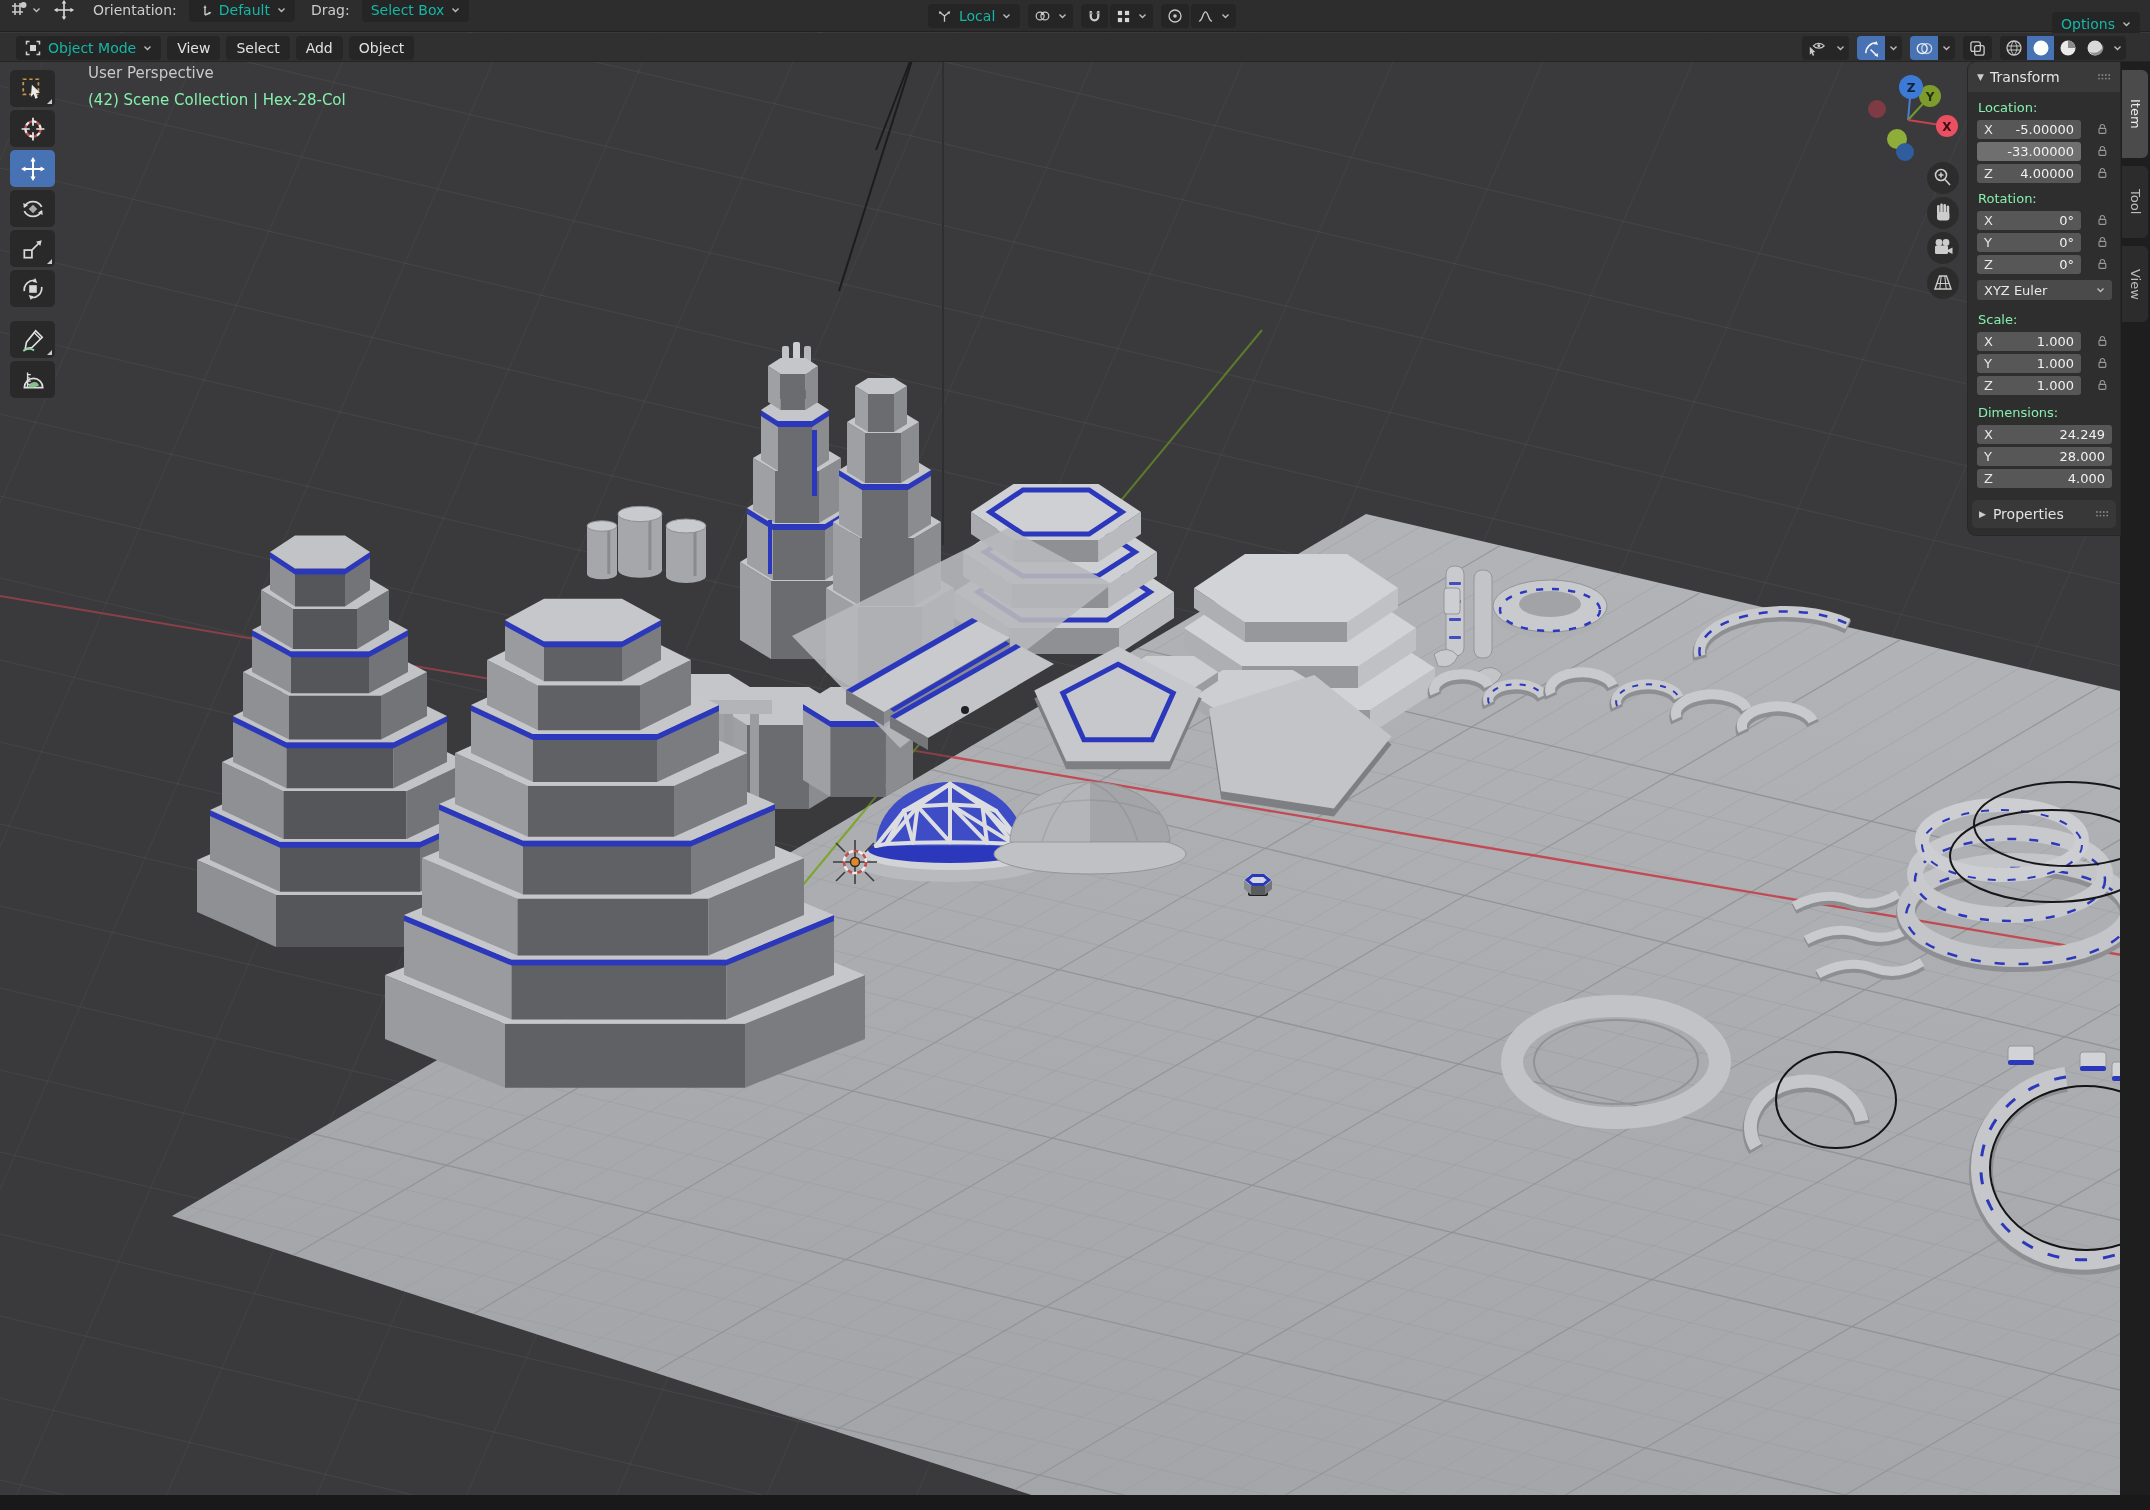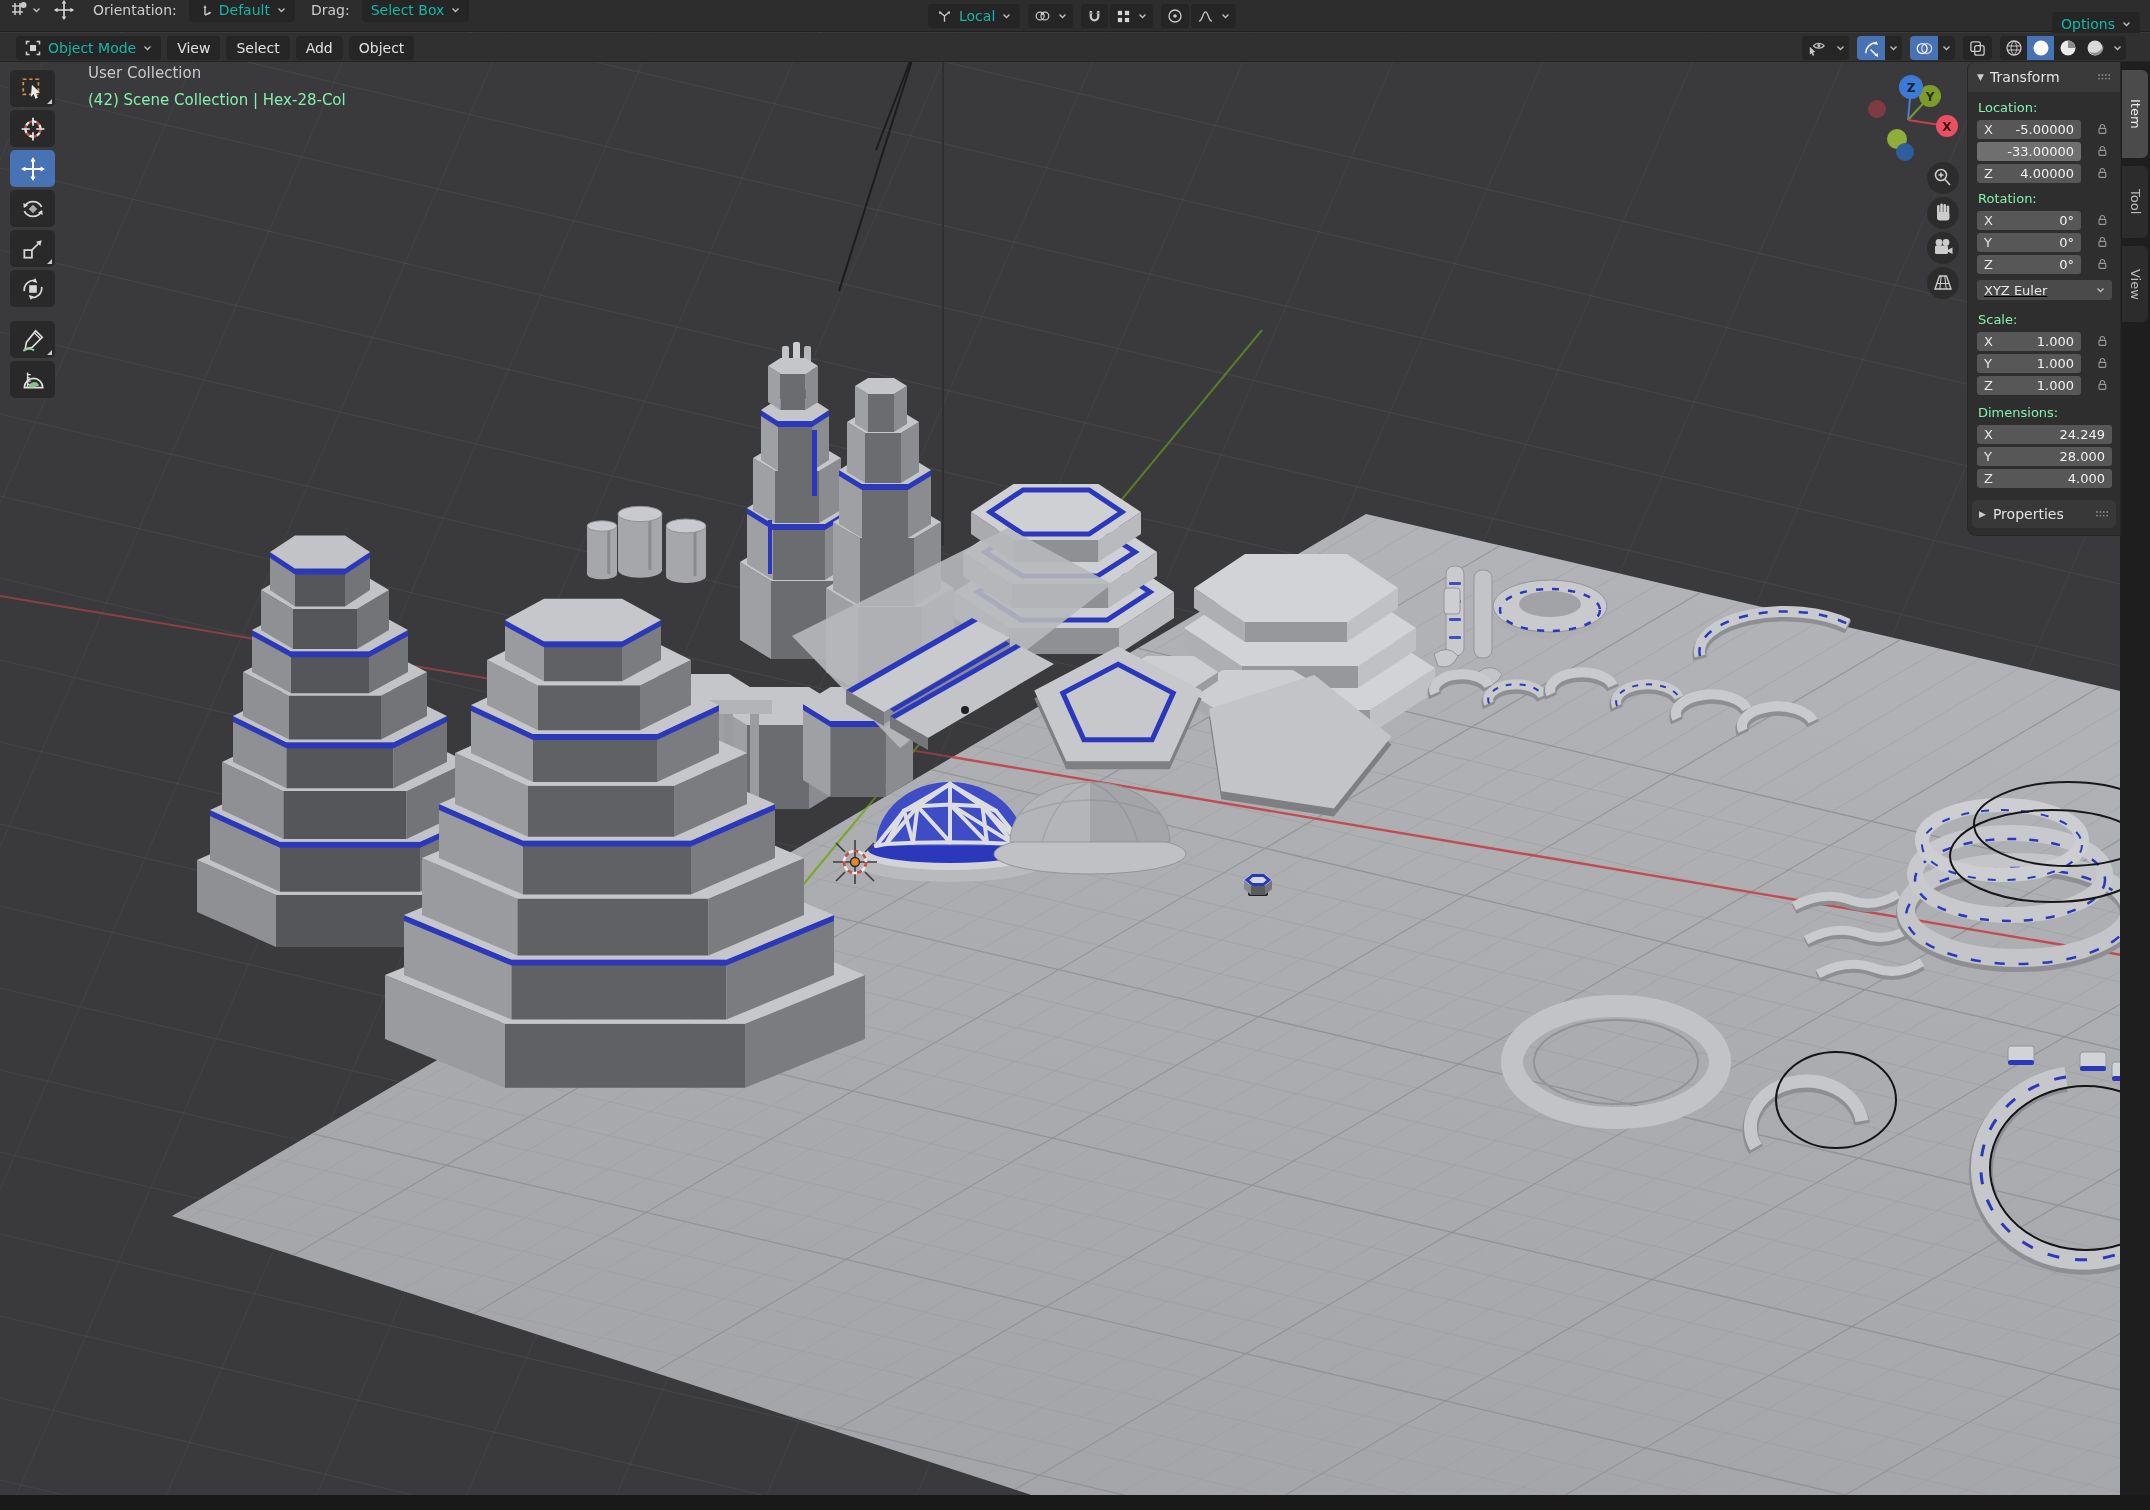--- a/index.html
+++ b/index.html
@@ -45,21 +45,21 @@
   .phead{height:30px;background:#3a3a3a;border-radius:8px 0 0 0;display:flex;align-items:center;gap:6px;padding:0 9px;color:#e4e4e4;font-size:14px;}
   .phead .tri{font-size:9px;color:#cdcdcd;}
   .phead .sp{flex:1}
   .plabel{font-size:13px;color:#86efac;margin:8px 0 5px 10px;}
   .frow{display:flex;align-items:center;height:19px;margin:0 0 3px 9px;}
   .field{width:104px;height:19px;background:#575757;border-radius:3px;display:flex;align-items:center;justify-content:space-between;padding:0 7px;font-size:13px;color:#f1f1f1;}
   .field.wide{width:135px;}
   .field.editing{background:#6f6f6f;justify-content:flex-end;}
   .field .ax{color:#e6e6e6;}
   .lock{margin-left:15px;display:flex;}
-  .ddrow{margin:6px 13px 0 9px;text-decoration:underline;}
+  .ddrow{margin:6px 13px 0 9px;}
   .dd{width:135px;height:20px;background:#4a4a4a;border-radius:3px;display:flex;align-items:center;justify-content:space-between;padding:0 7px;font-size:13px;color:#e8e8e8;}
   .propbar{margin:12px 4px 0;height:28px;background:#383838;border-radius:5px;display:flex;align-items:center;gap:7px;padding:0 7px;color:#e2e2e2;font-size:14px;}
   .propbar .tri{font-size:9px;color:#cdcdcd;}
   .propbar .sp{flex:1}
 
   
   .rstrip{position:absolute;left:2120px;top:62px;width:30px;bottom:0;background:#1e1e1e;z-index:16;}
   .tabs{position:absolute;left:2122px;top:70px;display:flex;flex-direction:column;gap:8px;z-index:17;}
   .vtab{width:26px;border-radius:0 6px 6px 0;background:#2c2c2c;color:#bdbdbd;font-size:13px;writing-mode:vertical-rl;display:flex;align-items:center;justify-content:center;padding:10px 0;}
   .vtab.active{background:#4b4b4b;color:#ececec;}
@@ -602,21 +602,21 @@
         <rect x="2008" y="1046" width="26" height="18" rx="3" fill="#d2d3d6" stroke="#94959a" stroke-width="1"></rect>
         <rect x="2008" y="1060" width="26" height="5" rx="2" fill="#2c38bb"></rect>
         <rect x="2080" y="1052" width="26" height="18" rx="3" fill="#d2d3d6" stroke="#94959a" stroke-width="1"></rect>
         <rect x="2080" y="1066" width="26" height="5" rx="2" fill="#2c38bb"></rect>
         <rect x="2112" y="1062" width="26" height="18" rx="3" fill="#d2d3d6" stroke="#94959a" stroke-width="1"></rect>
         <rect x="2112" y="1076" width="26" height="5" rx="2" fill="#2c38bb"></rect>
       </g>
     </svg>
 
   <div class="vptext">
-    <div class="l1">User Collection</div>
+    <div class="l1">User Perspective</div>
     <div class="l2">(42) Scene Collection | Hex-28-Col</div>
   </div>
 
   <div class="bar1">
     <div class="gleft">
       <span style="display:inline-flex;align-items:center;gap:2px">
         <svg width="22" height="20" viewBox="0 0 22 20">
           <path d="M4 6 H15 M4 12 H15 M7 3 V15 M12 3 V15" stroke="#c9c9c9" stroke-width="1.6" fill="none"></path>
           <circle cx="15.5" cy="5" r="3" fill="#c9c9c9"></circle>
         </svg>

